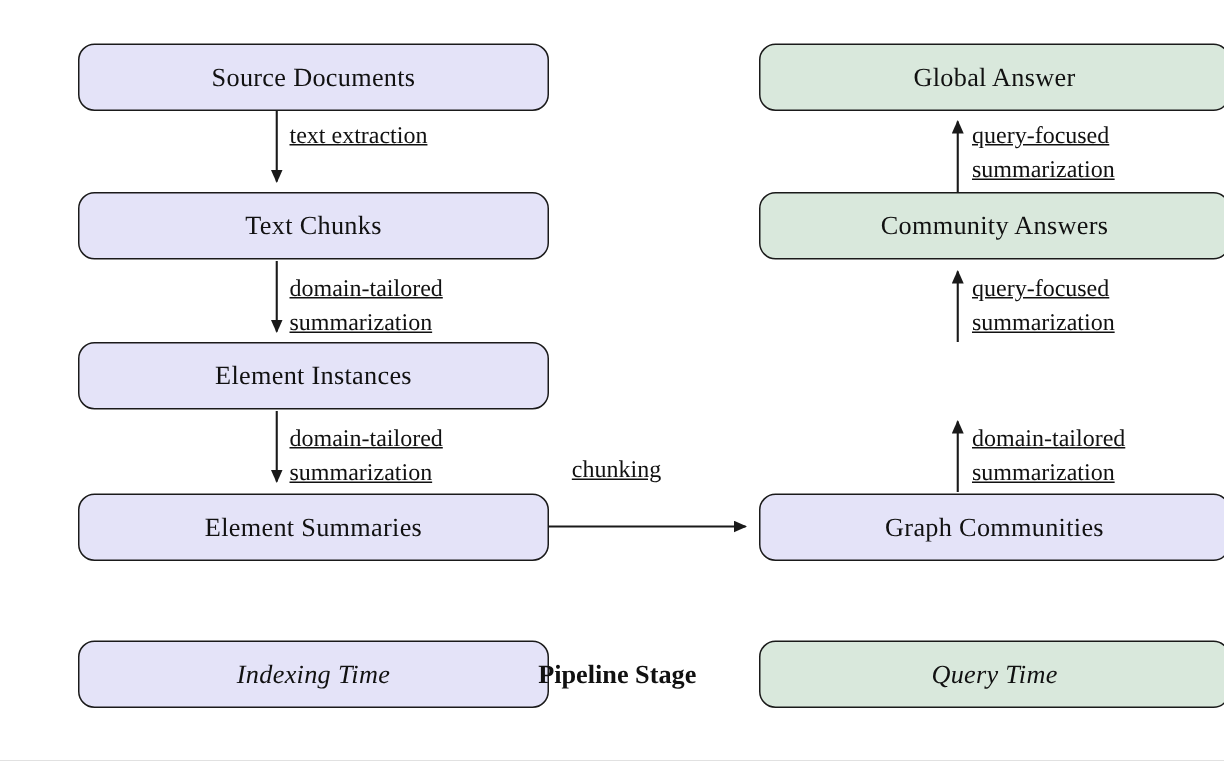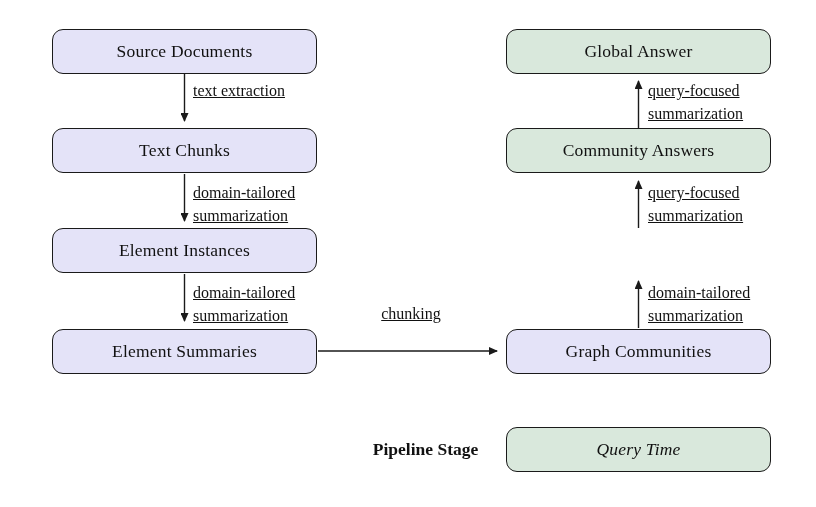--- a/index.html
+++ b/index.html
@@ -25,42 +25,42 @@
     position:absolute;left:0;top:0;width:816px;height:507px;
     pointer-events:none;
   }
   .arrows line{
     stroke:var(--arrow-color);
     stroke-width:1.4;
   }
   .box{
     position:absolute;
     box-sizing:border-box;
-    width:265px;height:45px;
+    width:314px;height:45px;
     border:1.7px solid var(--box-border);
     border-radius:11px;
     display:flex;align-items:center;justify-content:center;
     font-size:17.5px;
     color:var(--text-color);
     letter-spacing:0.2px;
   }
   .indexing{background:var(--indexing-fill);}
   .query{background:var(--query-fill);}
   .edge-label{
     position:absolute;
     font-size:16px;
     line-height:23px;
     color:var(--text-color);
     white-space:nowrap;
   }
   .edge-label span{display:block;text-decoration:underline;}
   .center-label{text-align:center;}
   .legend-stage{
     position:absolute;
-    left:331px;top:438px;width:189px;
+    left:317px;top:438px;width:189px;
     text-align:center;
     font-weight:bold;
     font-size:17.5px;
     line-height:22px;
     color:var(--text-color);
   }
   .legend-box{font-style:italic;}
 </style>
 </head>
 <body>
@@ -113,16 +113,17 @@
   </div>
   <div class="edge-label" style="left:648px;top:181px">
     <span>query-focused</span>
     <span>summarization</span>
   </div>
   <div class="edge-label" style="left:648px;top:79px">
     <span>query-focused</span>
     <span>summarization</span>
   </div>
 
+  <div class="box indexing legend-box" style="left:52px;top:427px">Indexing Time</div>
   <div class="legend-stage">Pipeline Stage</div>
   <div class="box query legend-box" style="left:506px;top:427px">Query Time</div>
 
 </div>
 
 </body></html>

